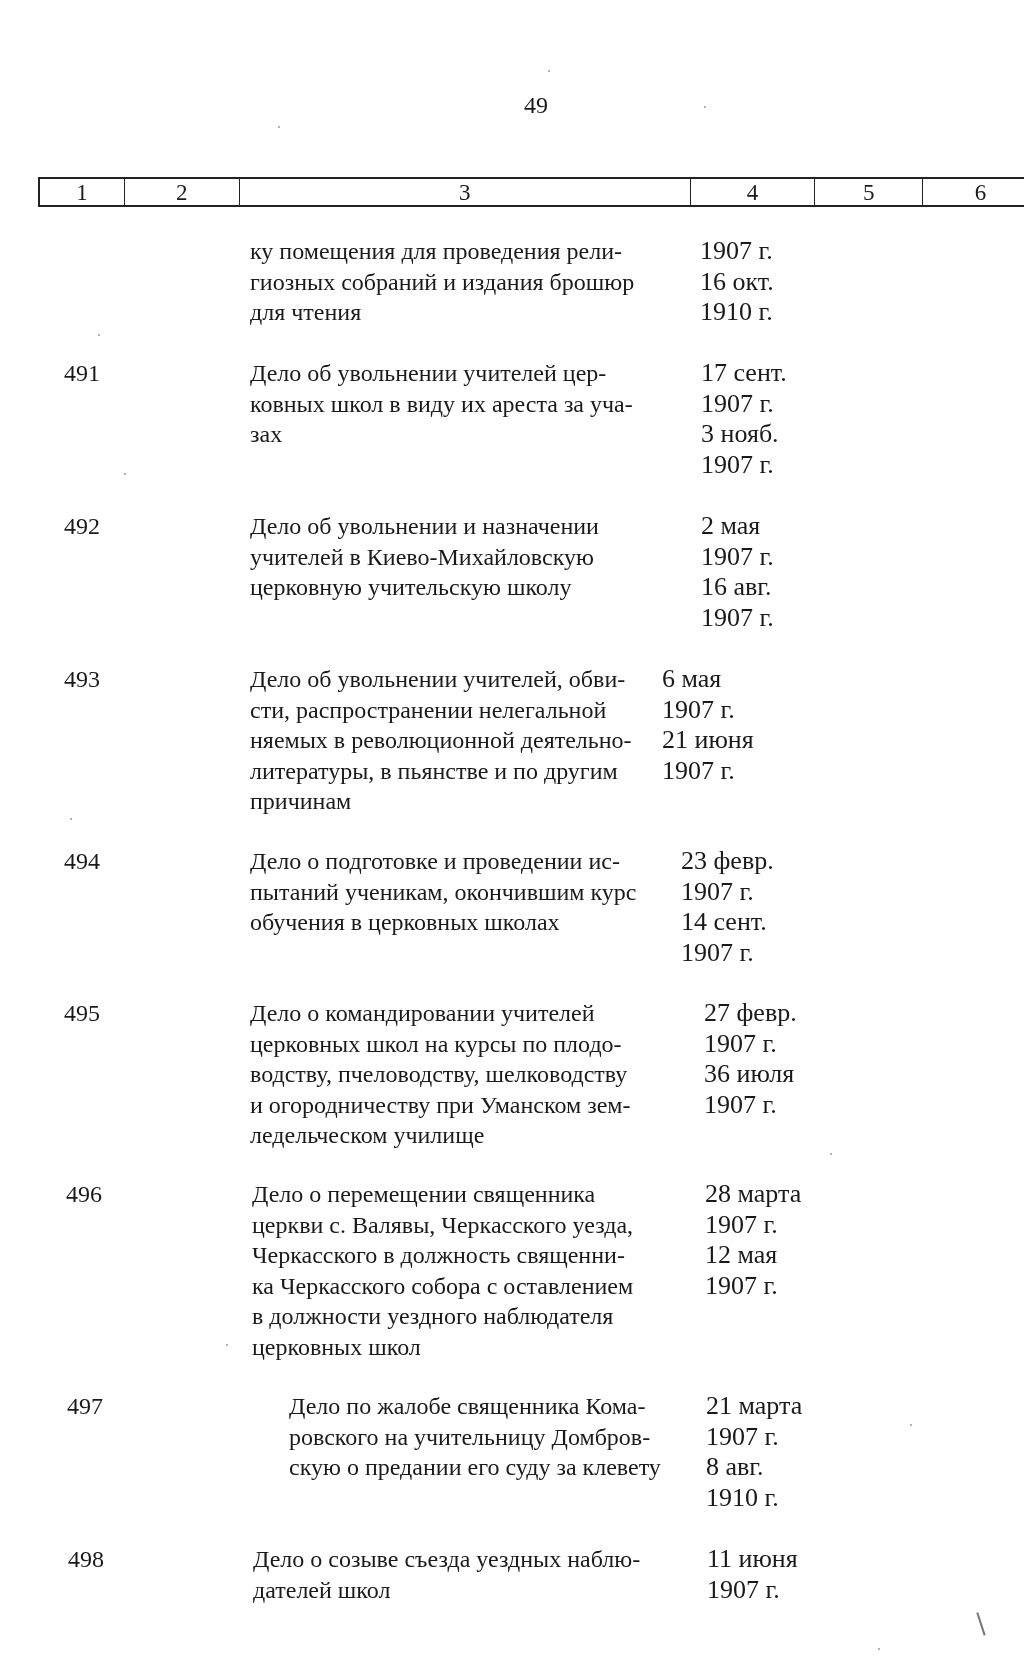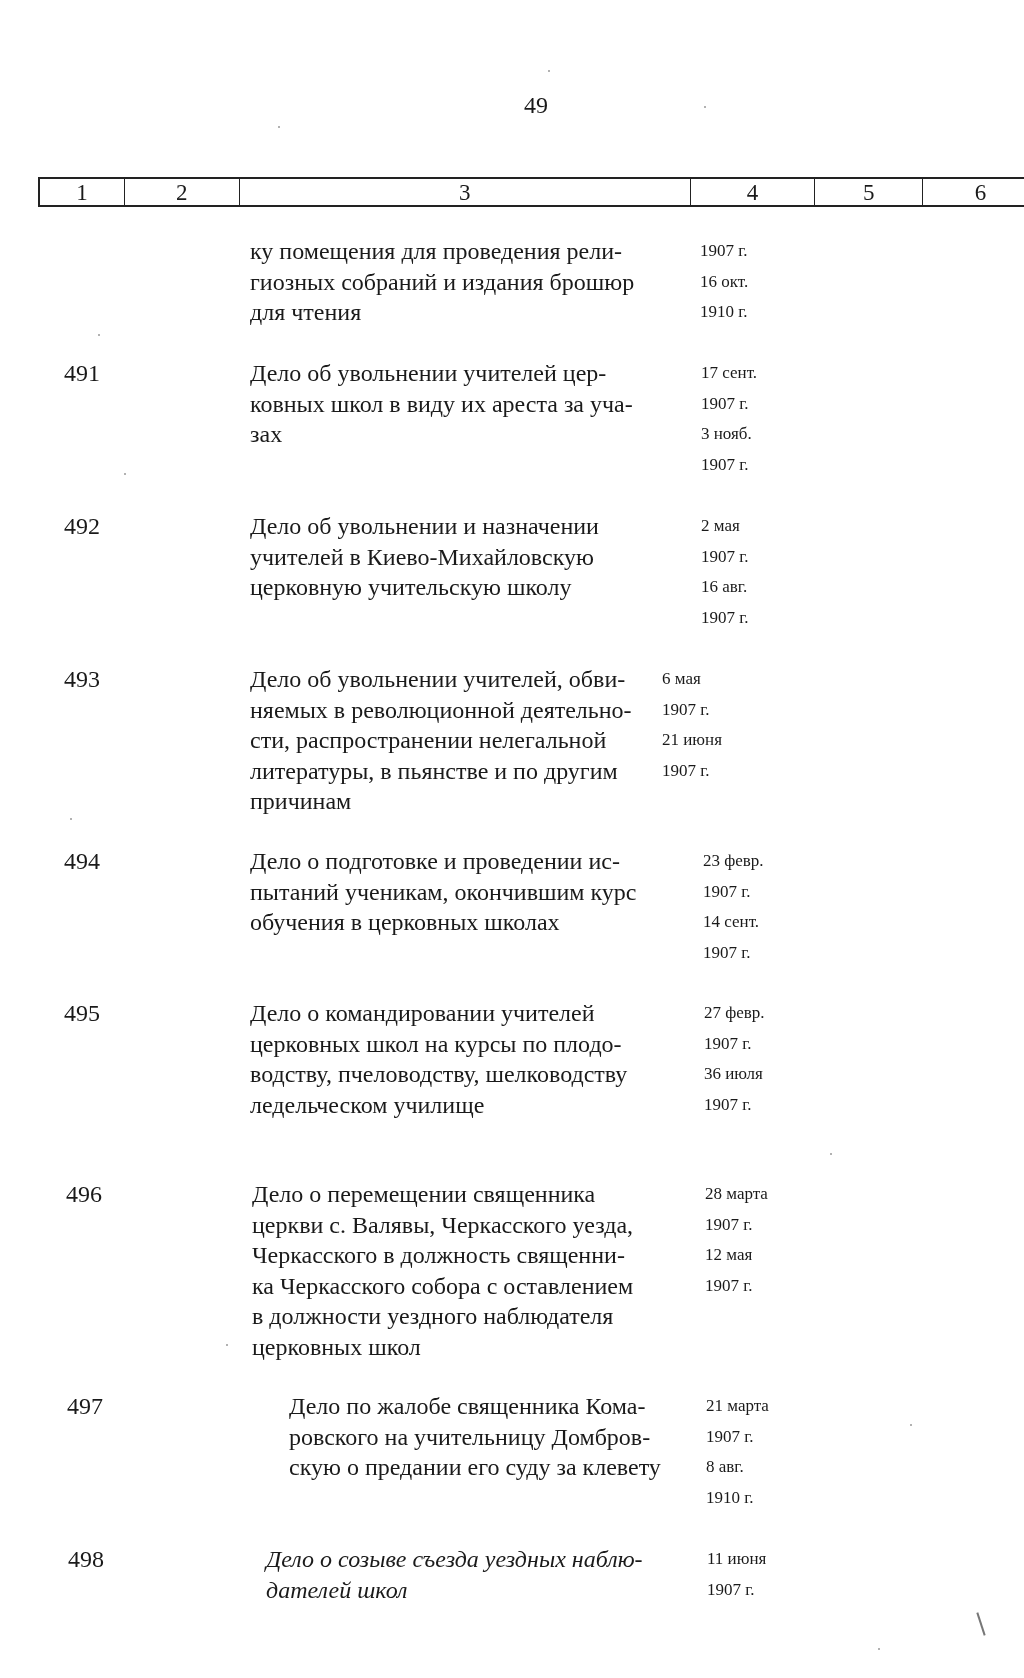--- a/index.html
+++ b/index.html
@@ -74,21 +74,21 @@
       left: 250px;
       width: 440px;
       font-size: 24px;
       line-height: 30.5px;
       white-space: nowrap;
     }
     .entry-desc .line { display: block; }
     .entry-dates {
       position: absolute;
       left: 701px;
-      font-size: 17px;
+      font-size: 26px;
       line-height: 30.5px;
       white-space: nowrap;
     }
     .entry-dates .line { display: block; }
 
     .speck {
       position: absolute;
       width: 2px;
       height: 2px;
       background: #999;
@@ -159,54 +159,55 @@
       <span class="line">1907 г.</span>
       <span class="line">16 авг.</span>
       <span class="line">1907 г.</span>
     </div>
   </div>
 
   <div class="entry" style="top:664px;">
     <div class="entry-number">493</div>
     <div class="entry-desc">
       <span class="line">Дело об увольнении учителей, обви-</span>
+      <span class="line">сти, распространении нелегальной</span>
       <span class="line">няемых в революционной деятельно-</span>
-      <span class="line">сти, распространении нелегальной</span>
       <span class="line">литературы, в пьянстве и по другим</span>
       <span class="line">причинам</span>
     </div>
     <div class="entry-dates" style="left:662px;">
       <span class="line">6 мая</span>
       <span class="line">1907 г.</span>
       <span class="line">21 июня</span>
       <span class="line">1907 г.</span>
     </div>
   </div>
 
   <div class="entry" style="top:846px;">
     <div class="entry-number">494</div>
     <div class="entry-desc">
       <span class="line">Дело о подготовке и проведении ис-</span>
       <span class="line">пытаний ученикам, окончившим курс</span>
       <span class="line">обучения в церковных школах</span>
     </div>
-    <div class="entry-dates" style="left:703px;">
+    <div class="entry-dates" style="left:681px;">
       <span class="line">23 февр.</span>
       <span class="line">1907 г.</span>
       <span class="line">14 сент.</span>
       <span class="line">1907 г.</span>
     </div>
   </div>
 
   <div class="entry" style="top:998px;">
     <div class="entry-number">495</div>
     <div class="entry-desc">
       <span class="line">Дело о командировании учителей</span>
       <span class="line">церковных школ на курсы по плодо-</span>
       <span class="line">водству, пчеловодству, шелководству</span>
+      <span class="line">и огородничеству при Уманском зем-</span>
       <span class="line">ледельческом училище</span>
     </div>
     <div class="entry-dates" style="left:704px;">
       <span class="line">27 февр.</span>
       <span class="line">1907 г.</span>
       <span class="line">36 июля</span>
       <span class="line">1907 г.</span>
     </div>
   </div>
 
@@ -238,21 +239,21 @@
     <div class="entry-dates" style="left:706px;">
       <span class="line">21 марта</span>
       <span class="line">1907 г.</span>
       <span class="line">8 авг.</span>
       <span class="line">1910 г.</span>
     </div>
   </div>
 
   <div class="entry" style="top:1544px;">
     <div class="entry-number" style="left:68px;">498</div>
-    <div class="entry-desc" style="left:266px;font-style:italic;">
+    <div class="entry-desc" style="left:253px;">
       <span class="line">Дело о созыве съезда уездных наблю-</span>
       <span class="line">дателей школ</span>
     </div>
     <div class="entry-dates" style="left:707px;">
       <span class="line">11 июня</span>
       <span class="line">1907 г.</span>
     </div>
   </div>
 </div>
 

